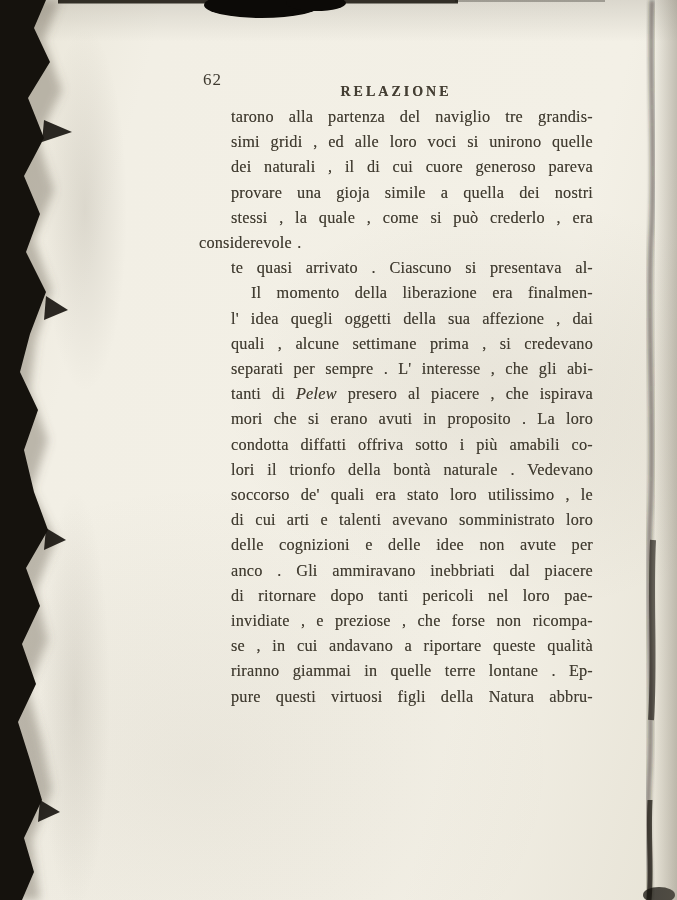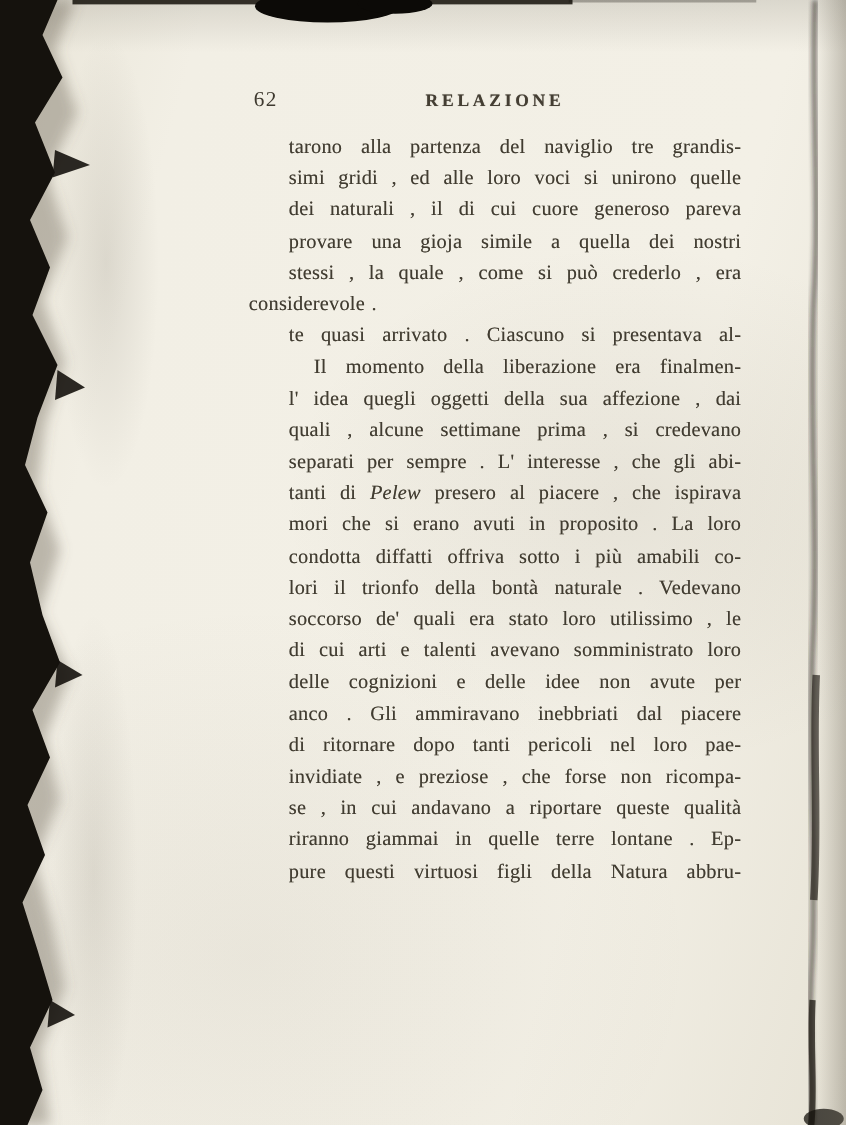--- a/index.html
+++ b/index.html
@@ -47,21 +47,21 @@
     height:24px;
     font-size:17px;
   }
   .pagenum {
     position:absolute; left:4px; top:0;
     font-size:17px;
     color:#3f3a30;
     letter-spacing:1px;
   }
   .title {
-    position:absolute; left:0; right:0; top:4px;
+    position:absolute; left:0; right:0; top:14px;
     text-align:center;
     font-size:14px;
     font-weight:700;
     letter-spacing:3px;
     color:#443e33;
     text-shadow: 0 0 0.6px rgba(60,54,42,0.6);
   }
   .body-text {
     margin-top:10px;
     font-size:16.3px;

